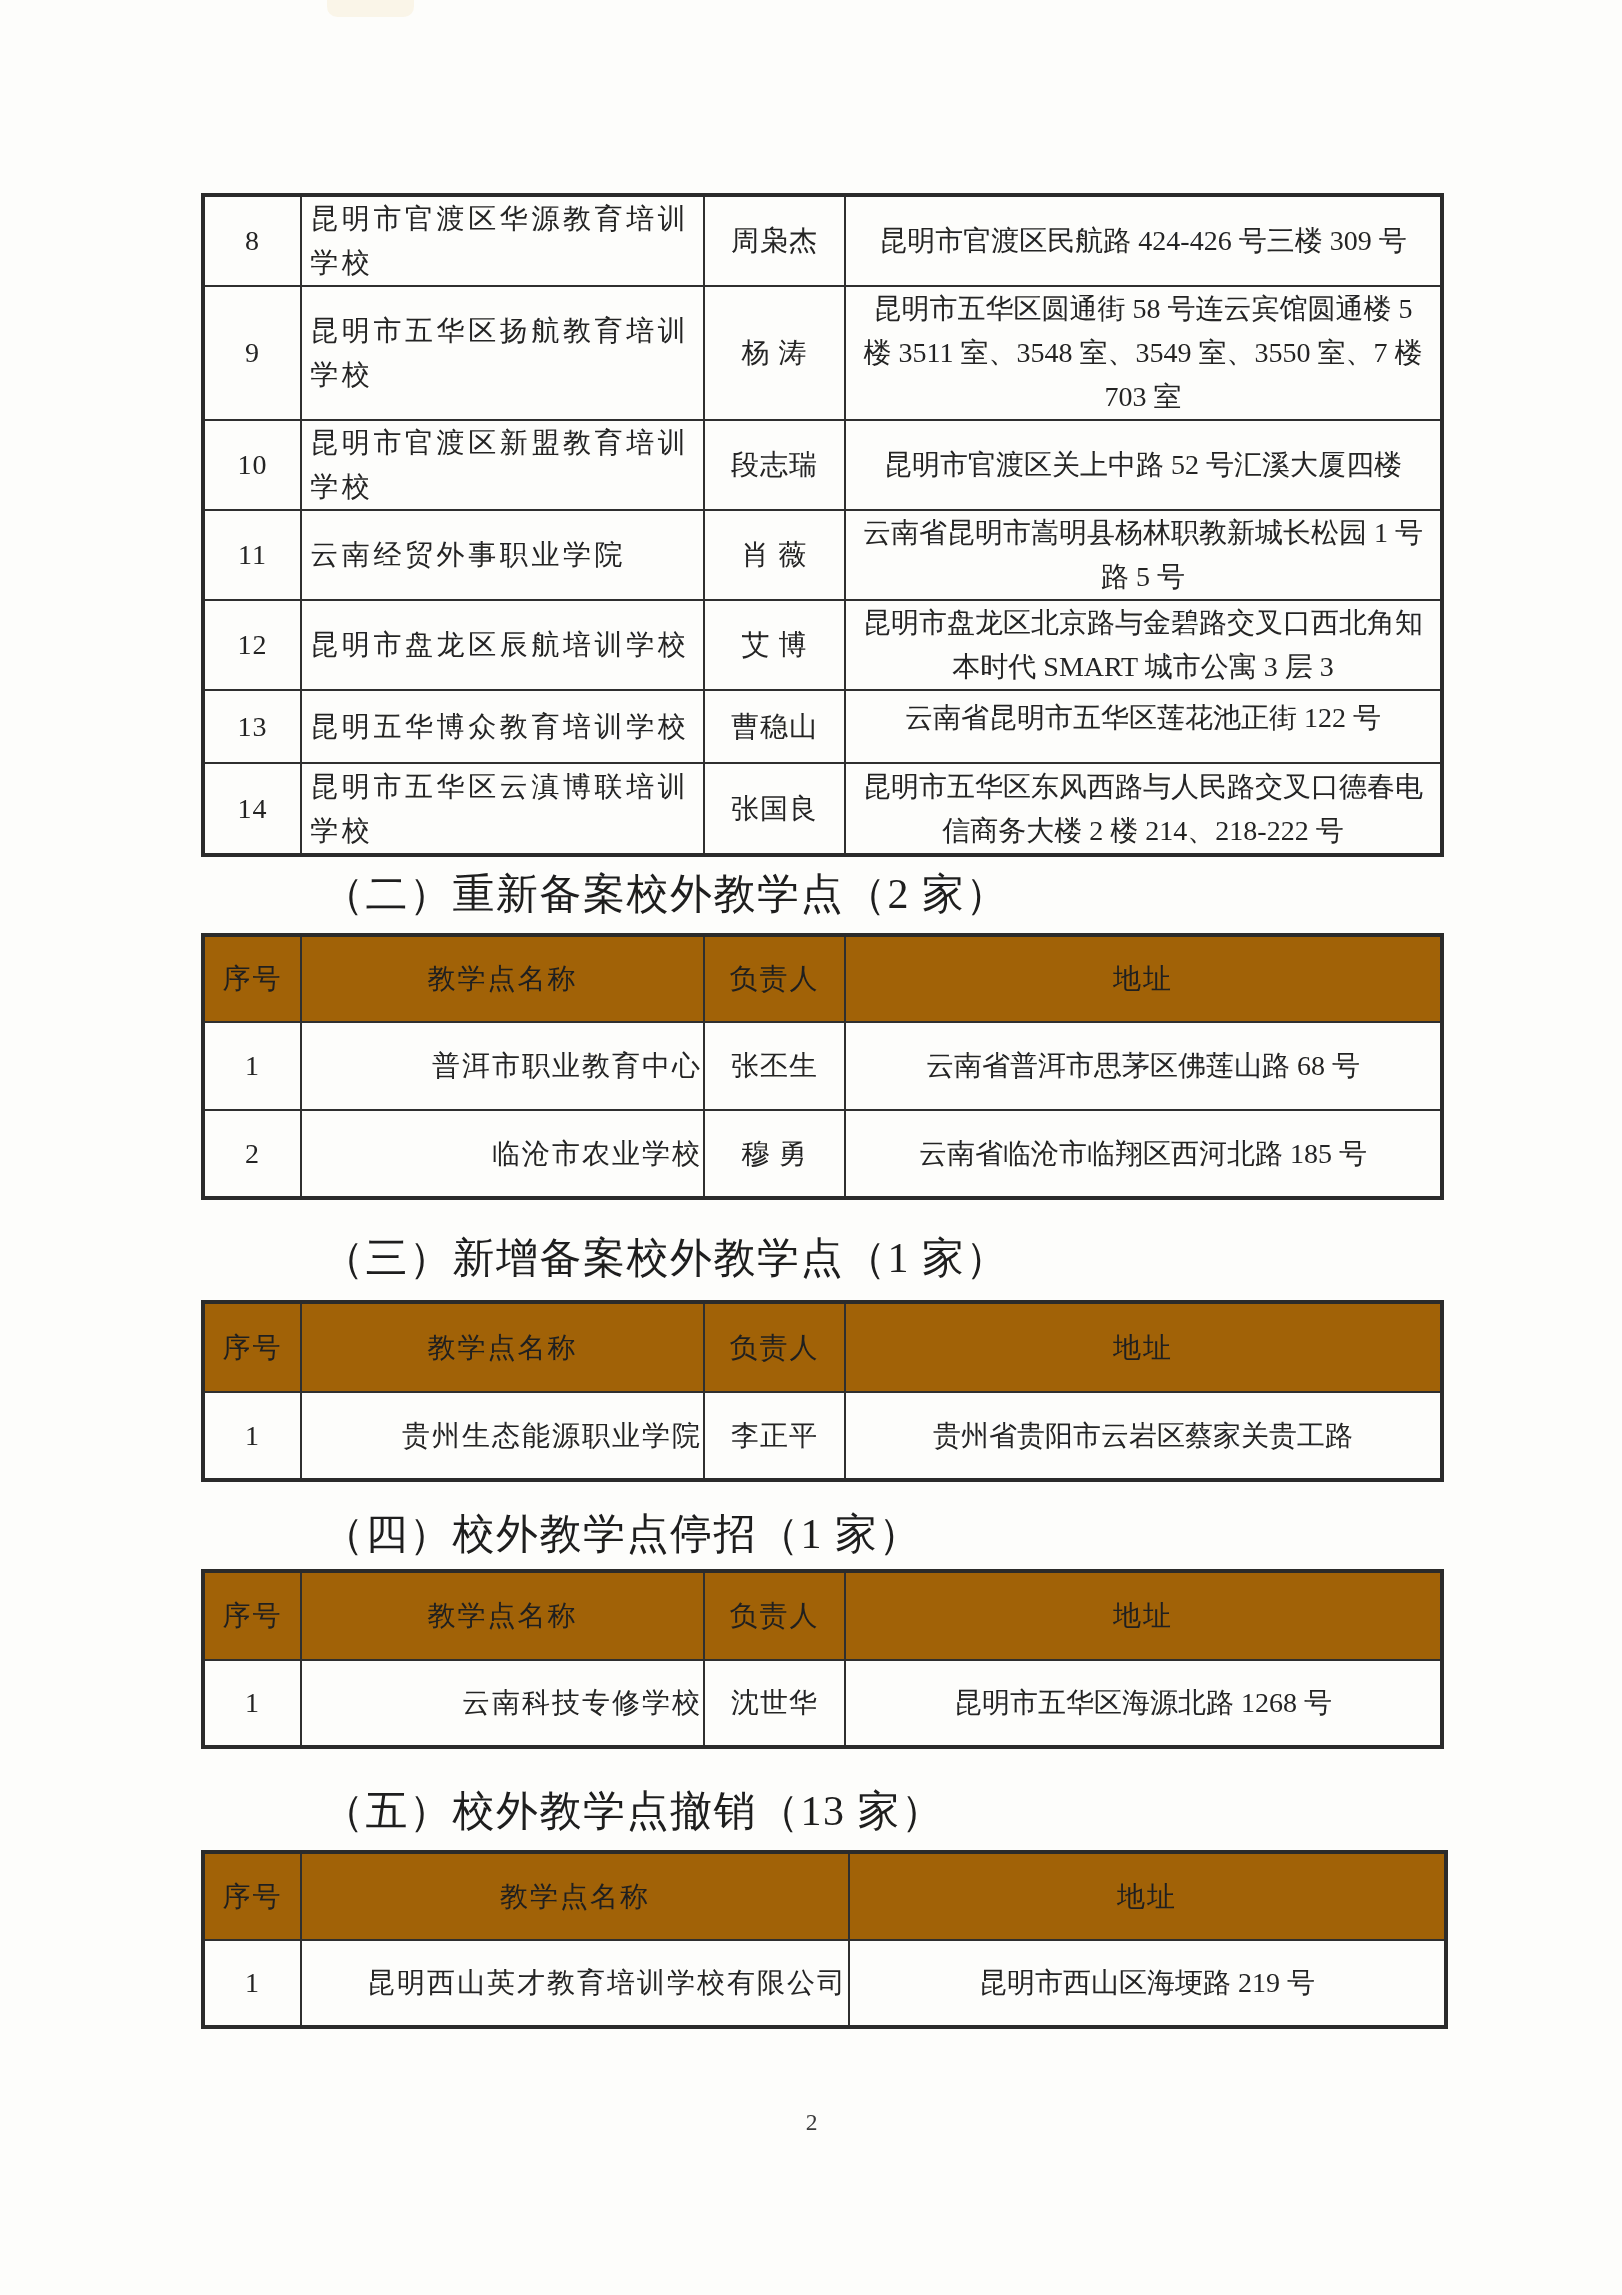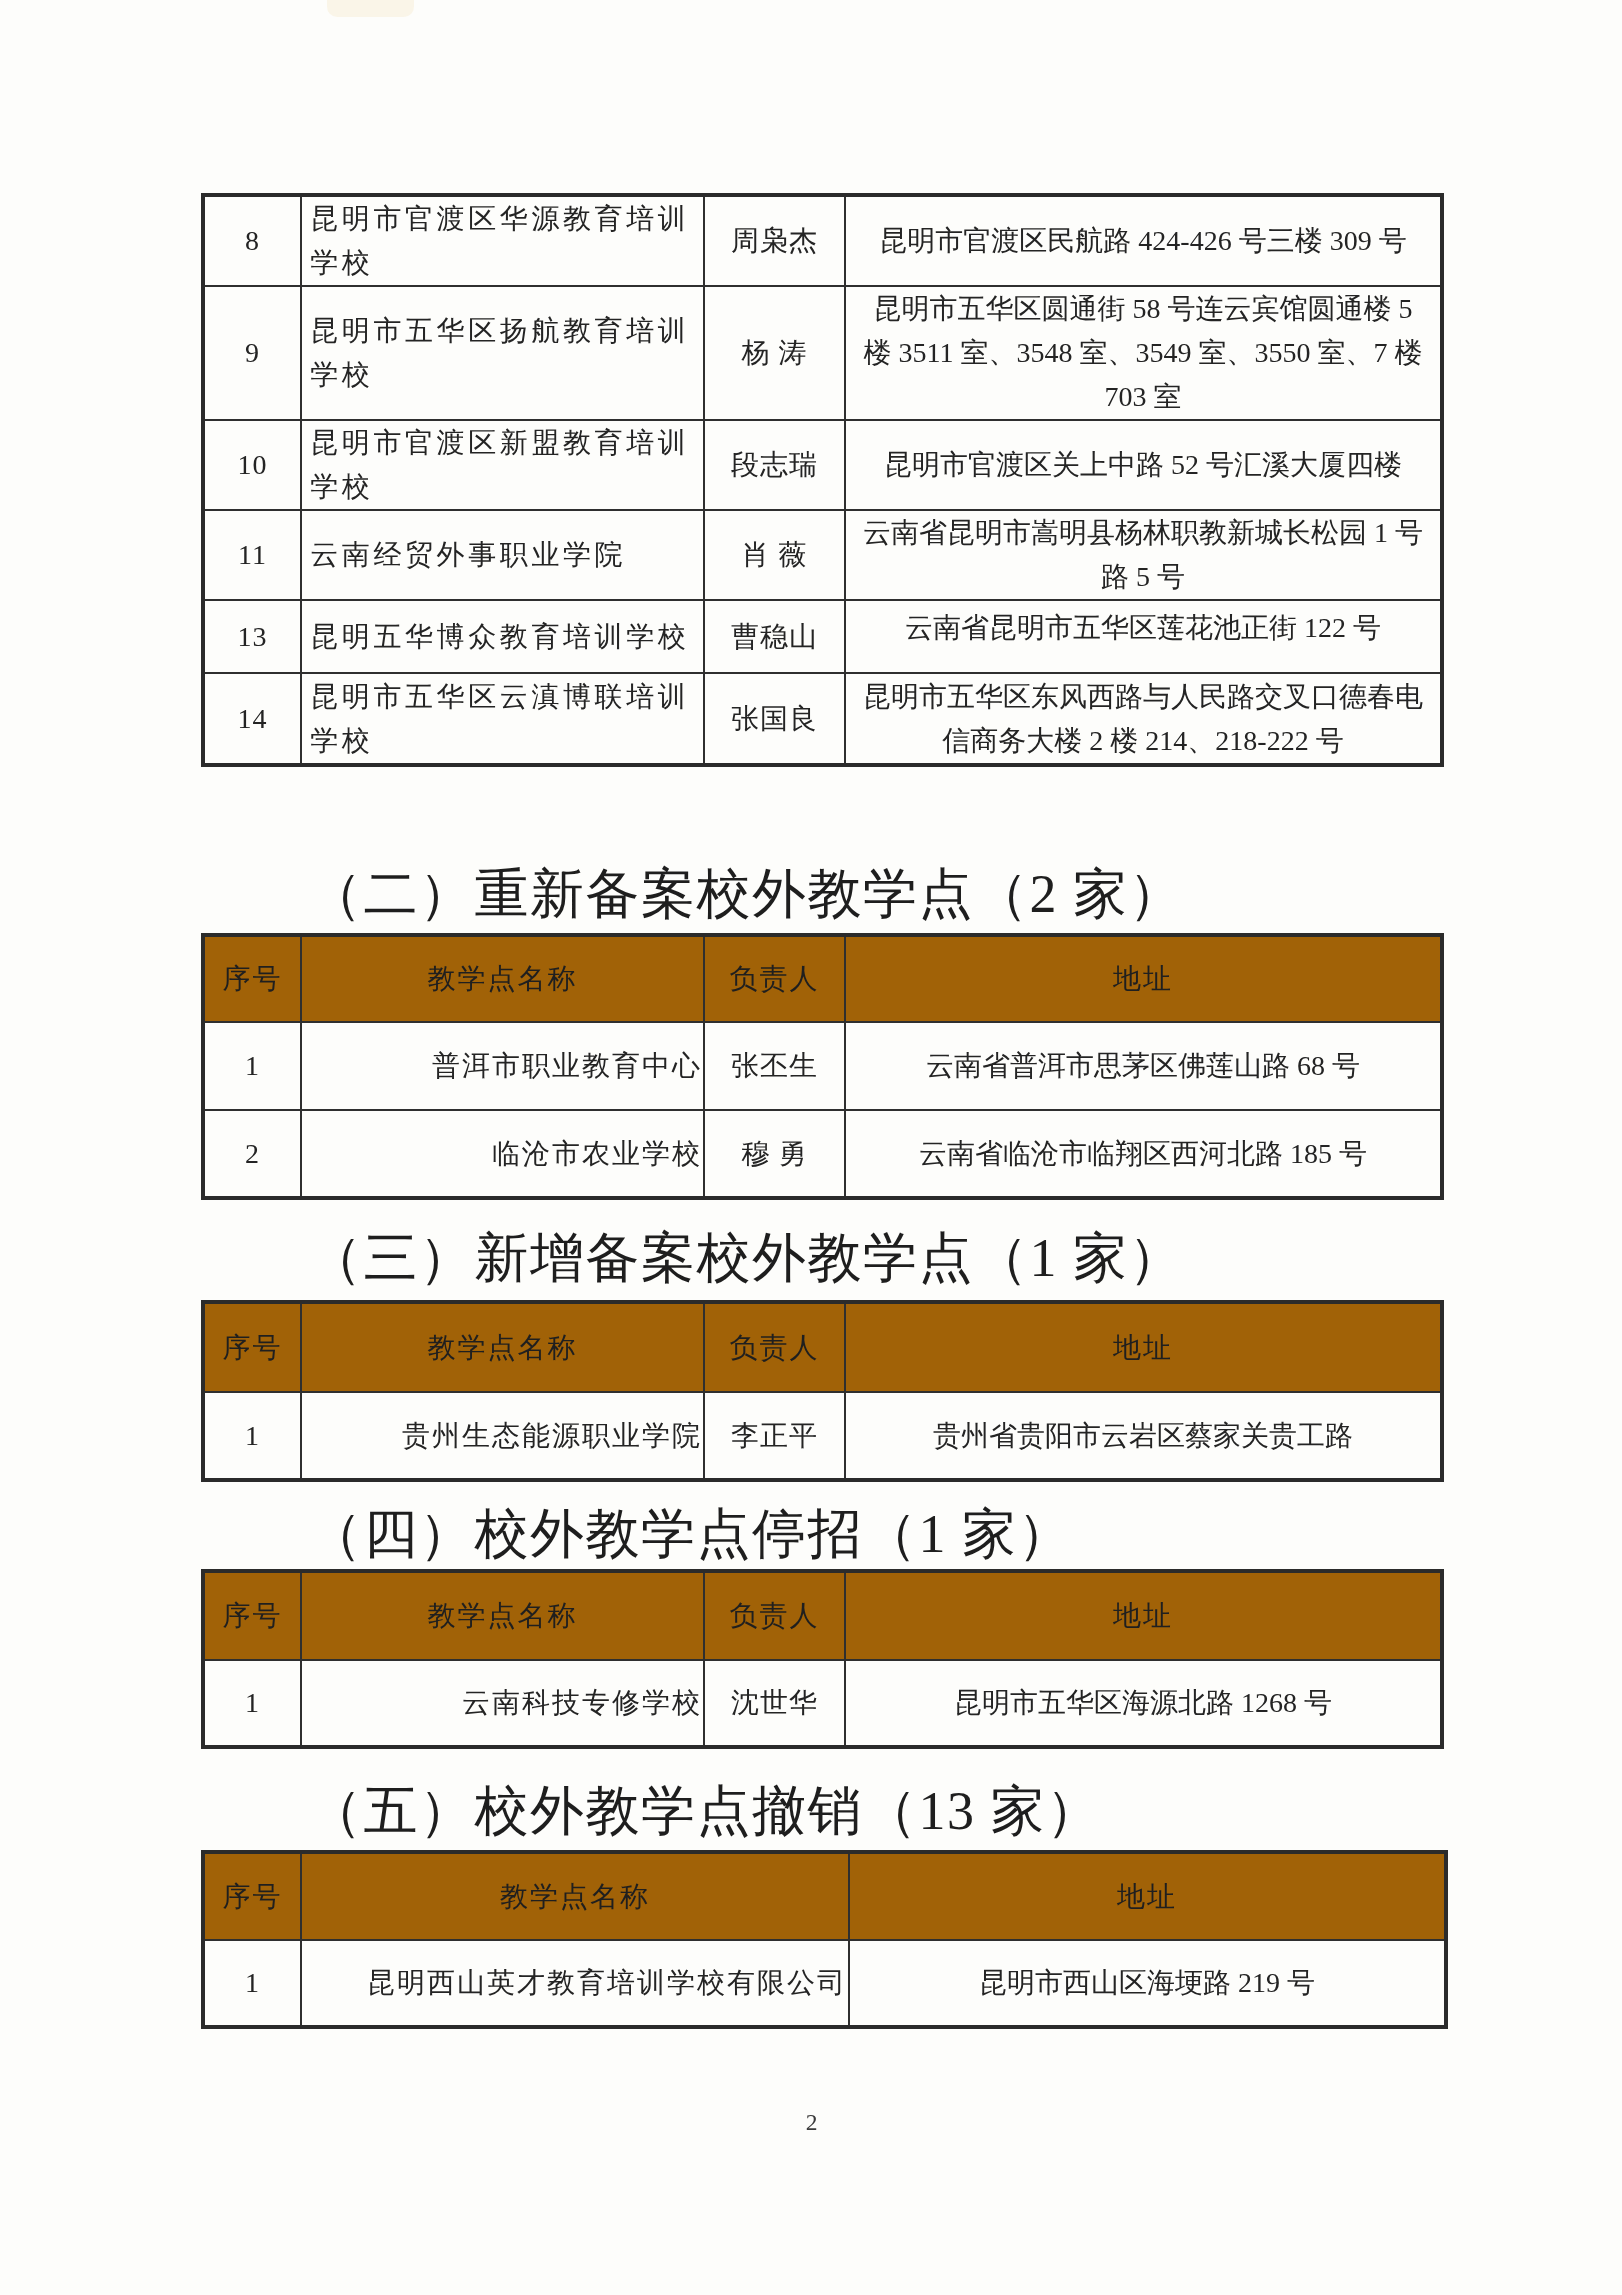--- a/index.html
+++ b/index.html
@@ -37,22 +37,22 @@
   .c-person { width:141px; }
   .c-addr   { width:597px; }
   .c-namew  { width:548px; }
   td.no     { text-align:center; font-size:25.5px; letter-spacing:1px; }
   td.name   { text-align:left; padding:0 6.1px 0 8.2px; letter-spacing:3.6px; }
   td.namec  { text-align:right; letter-spacing:2px; }
   td.person { text-align:center; letter-spacing:1px; }
   td.addr   { text-align:center; padding:0 12.3px; }
   td.addr-low { vertical-align:bottom; line-height:36px; padding-bottom:18px; }
   .sec-title {
-    position:absolute; left:308px;
-    font-size:54px; line-height:49px;
+    position:absolute; left:322px;
+    font-size:42px; line-height:49px;
     letter-spacing:1.5px;
     white-space:nowrap;
     color:#1e1e1e;
   }
   .page-num {
     position:absolute; top:2109px; left:0; width:1623px;
     text-align:center;
     font-size:23.5px; color:#3a3a3a;
   }
   .smudge {
@@ -92,20 +92,26 @@
         <td class="name">昆明市官渡区新盟教育培训学校</td>
         <td class="person">段志瑞</td>
         <td class="addr">昆明市官渡区关上中路 52 号汇溪大厦四楼</td>
       </tr>
       <tr style="height:88px">
         <td class="no">11</td>
         <td class="name">云南经贸外事职业学院</td>
         <td class="person">肖 薇</td>
         <td class="addr">云南省昆明市嵩明县杨林职教新城长松园 1 号路 5 号</td>
       </tr>
+      <tr style="height:86px">
+        <td class="no">12</td>
+        <td class="name">昆明市盘龙区辰航培训学校</td>
+        <td class="person">艾 博</td>
+        <td class="addr">昆明市盘龙区北京路与金碧路交叉口西北角知本时代 SMART 城市公寓 3 层 3</td>
+      </tr>
       <tr style="height:73px">
         <td class="no">13</td>
         <td class="name">昆明五华博众教育培训学校</td>
         <td class="person">曹稳山</td>
         <td class="addr addr-low">云南省昆明市五华区莲花池正街 122 号</td>
       </tr>
       <tr style="height:92px">
         <td class="no">14</td>
         <td class="name">昆明市五华区云滇博联培训学校</td>
         <td class="person">张国良</td>

